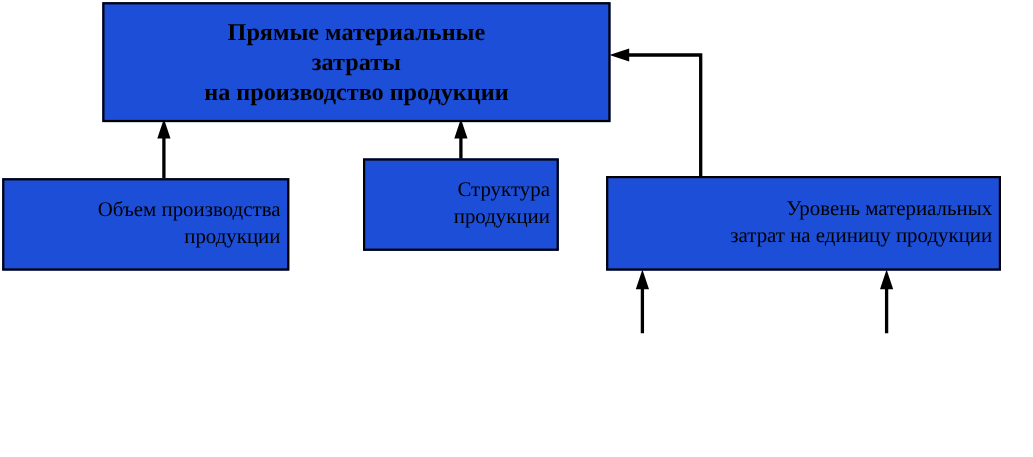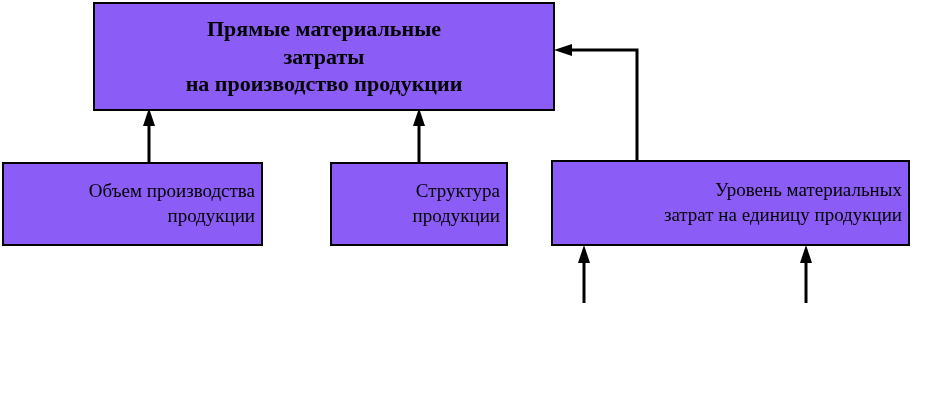--- a/index.html
+++ b/index.html
@@ -13,21 +13,21 @@
     width: 939px;
     height: 415px;
     background: #ffffff;
     overflow: hidden;
     font-family: "Liberation Serif", "DejaVu Serif", serif;
   }
   .node {
     position: absolute;
     box-sizing: border-box;
     border: 2px solid #000000;
-    background: #8b5cf6;
+    background: #1d4ed8;
     display: flex;
     align-items: center;
     justify-content: center;
     text-align: center;
     color: #000000;
     line-height: 1.30;
     z-index: 2;
   }
   .node .label {
     display: block;
@@ -109,21 +109,21 @@
     <span class="label">Прямые материальные
 затраты
 на производство продукции</span>
   </div>
 
   <div class="node node-factor" style="left:2px; top:162px; width:261px; height:84px;">
     <span class="label">Объем производства
 продукции</span>
   </div>
 
-  <div class="node node-factor" style="left:330px; top:162px; width:178px; height:84px;">
+  <div class="node node-factor" style="left:330px; top:144px; width:178px; height:84px;">
     <span class="label">Структура
 продукции</span>
   </div>
 
   <div class="node node-factor" style="left:551px; top:160px; width:359px; height:86px;">
     <span class="label">Уровень материальных
 затрат на единицу продукции</span>
   </div>
 
 

